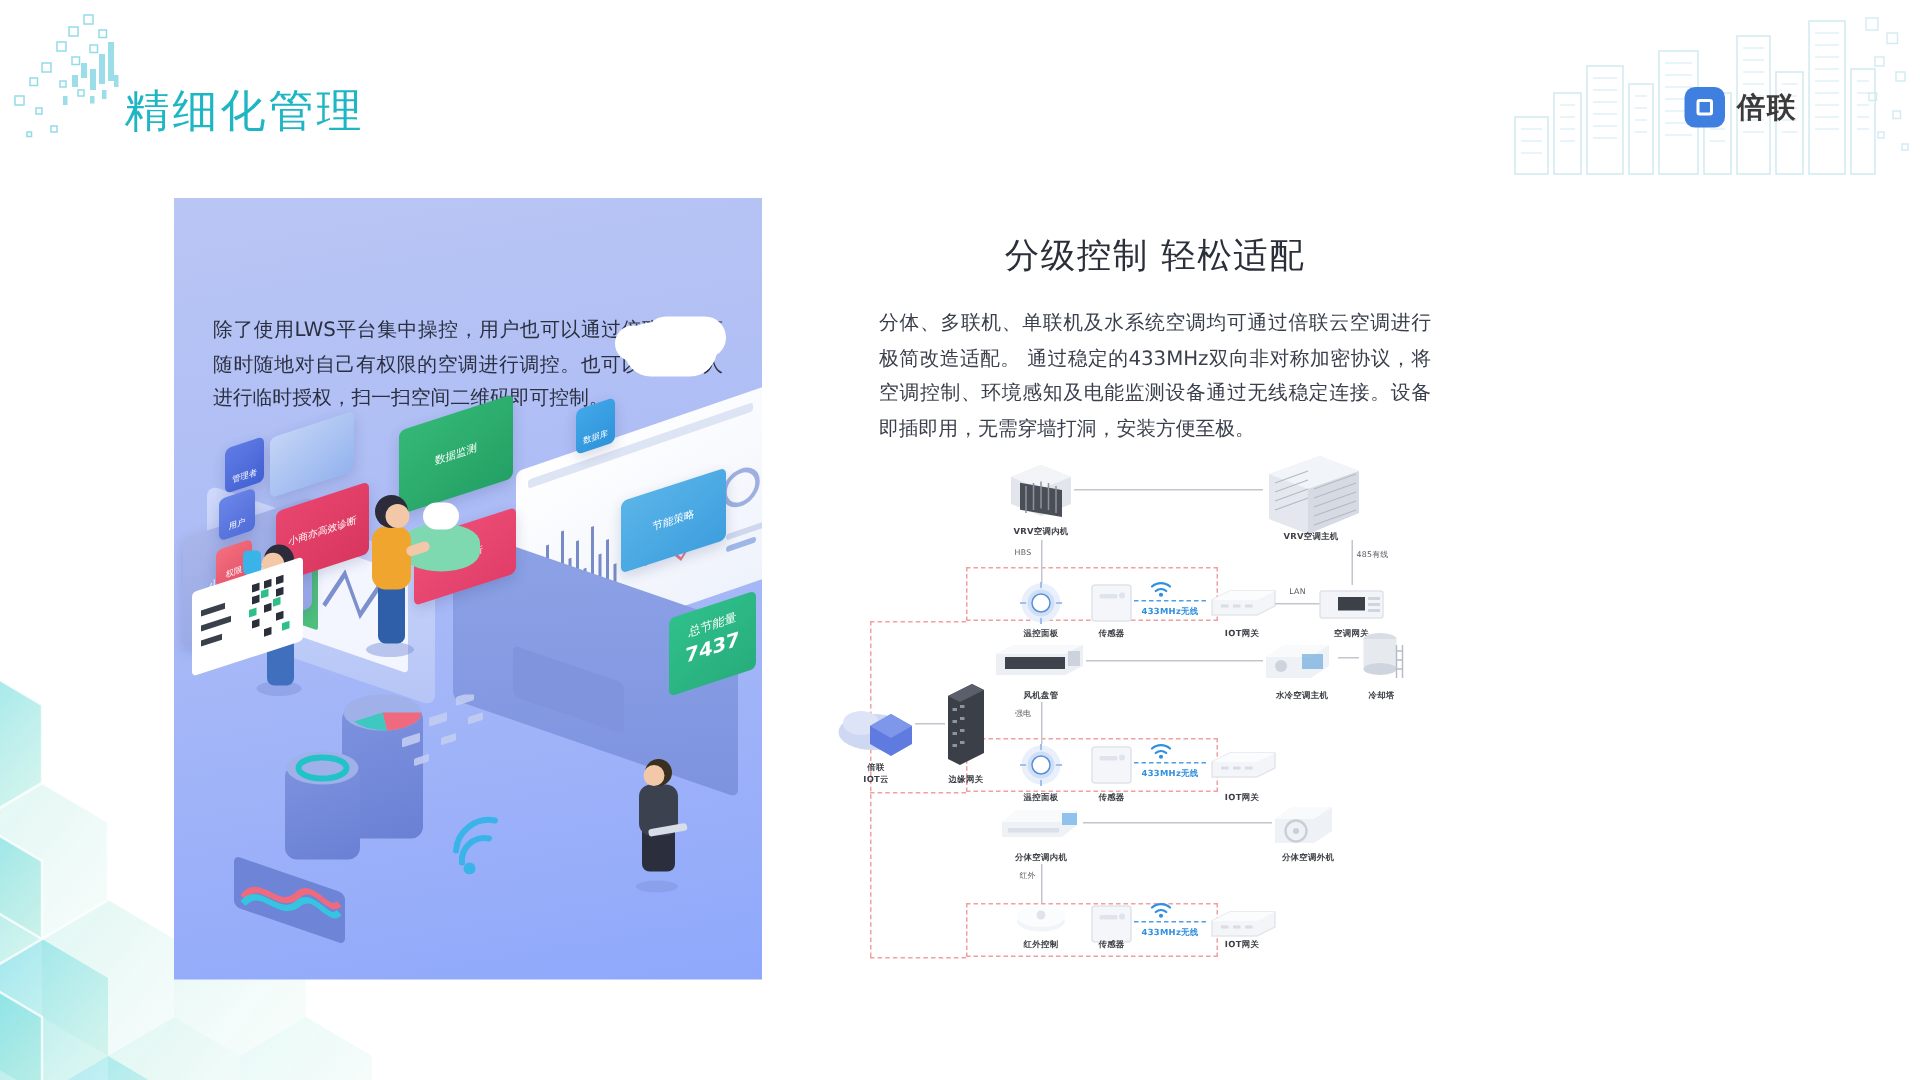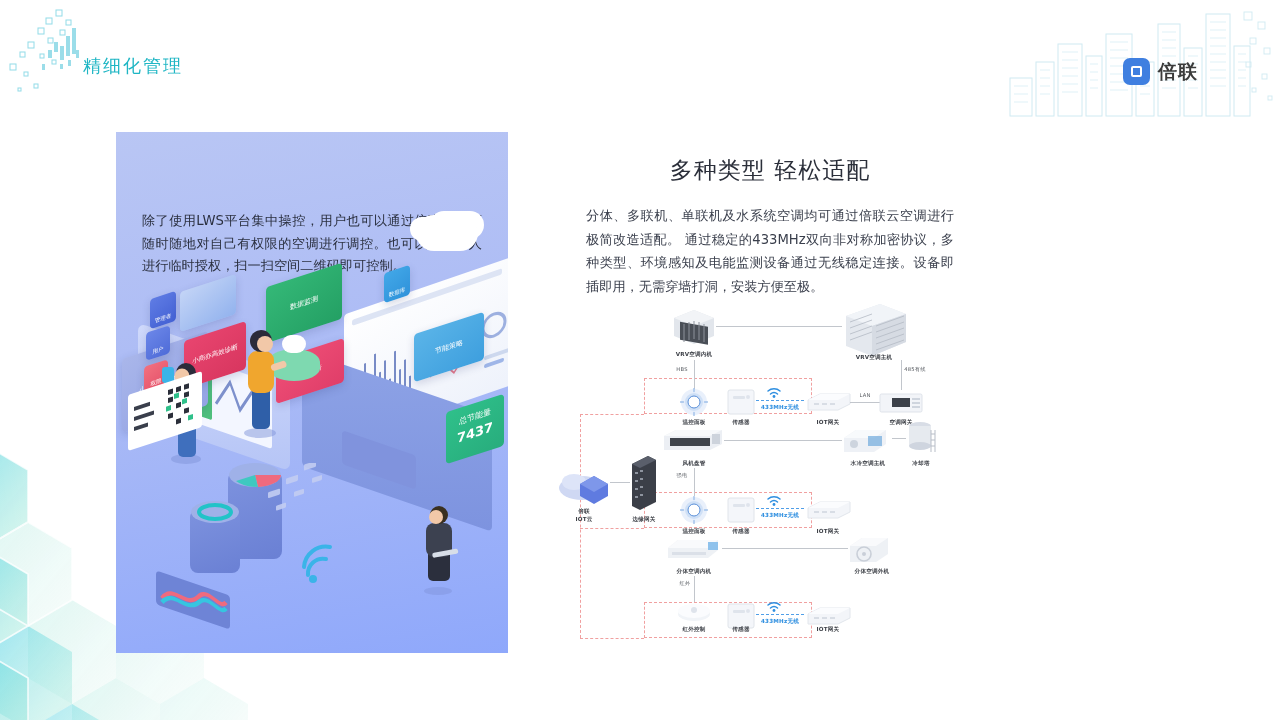--- a/index.html
+++ b/index.html
@@ -34,21 +34,21 @@
     pointer-events: none;
   }
 
   
   .header {
     position: absolute; left: 0; top: 0;
     width: 1280px; height: 118px;
   }
   .page-title {
     position: absolute; left: 83px; top: 54px;
-    font-size: 18px; letter-spacing: 2px;
+    font-size: 30px; letter-spacing: 2px;
     color: #1fb6c4;
     font-family: "DejaVu Sans", sans-serif;
     white-space: nowrap;
   }
   .brand {
     position: absolute; right: 82px; top: 58px;
     display: flex; align-items: center; gap: 8px;
   }
   .brand-mark {
     width: 27px; height: 27px; border-radius: 7px;
@@ -477,22 +477,22 @@
             <rect x="6" y="14" width="16" height="4"></rect>
               <rect x="6" y="24" width="20" height="4"></rect>
             <rect x="6" y="34" width="14" height="4"></rect>
           </g>
         </svg>
       </div>
     </div>
   </div>
 
   <div class="right-col">
-    <div class="rp-head">多种类型  轻松适配</div>
-    <div class="rp-body">分体、多联机、单联机及水系统空调均可通过倍联云空调进行极简改造适配。 通过稳定的433MHz双向非对称加密协议，多种类型、环境感知及电能监测设备通过无线稳定连接。设备即插即用，无需穿墙打洞，安装方便至极。</div>
+    <div class="rp-head">分级控制  轻松适配</div>
+    <div class="rp-body">分体、多联机、单联机及水系统空调均可通过倍联云空调进行极简改造适配。 通过稳定的433MHz双向非对称加密协议，将空调控制、环境感知及电能监测设备通过无线稳定连接。设备即插即用，无需穿墙打洞，安装方便至极。</div>
   </div>
 
   <div class="diagram">
 
     <div class="dash-box" style="left:96px; top:78px; width:168px; height:36px; border-color:#f0a0a0"></div>
     <div class="dash-box" style="left:96px; top:192px; width:168px; height:36px;"></div>
     <div class="dash-box" style="left:96px; top:302px; width:168px; height:36px;"></div>
     <div class="dash-v" style="left:32px; top:114px; height:224px;"></div>
     <div class="dash-h" style="left:32px; top:114px; width:64px;"></div>
     <div class="dash-h" style="left:32px; top:228px; width:64px;"></div>

